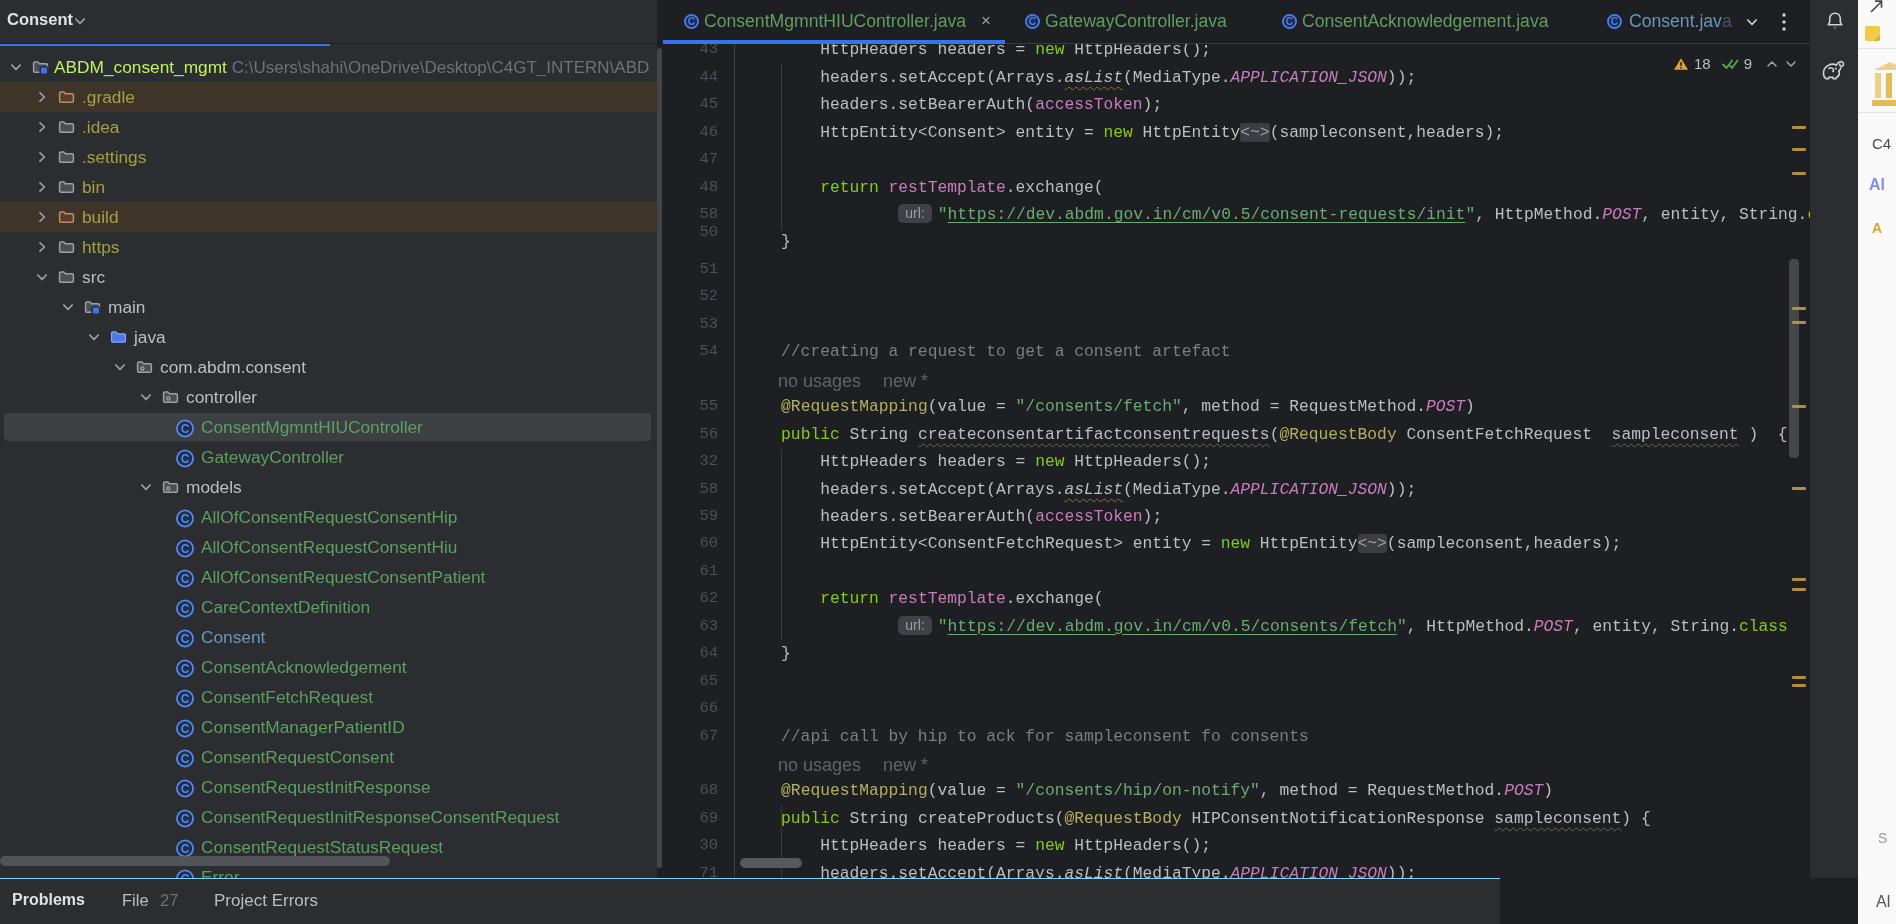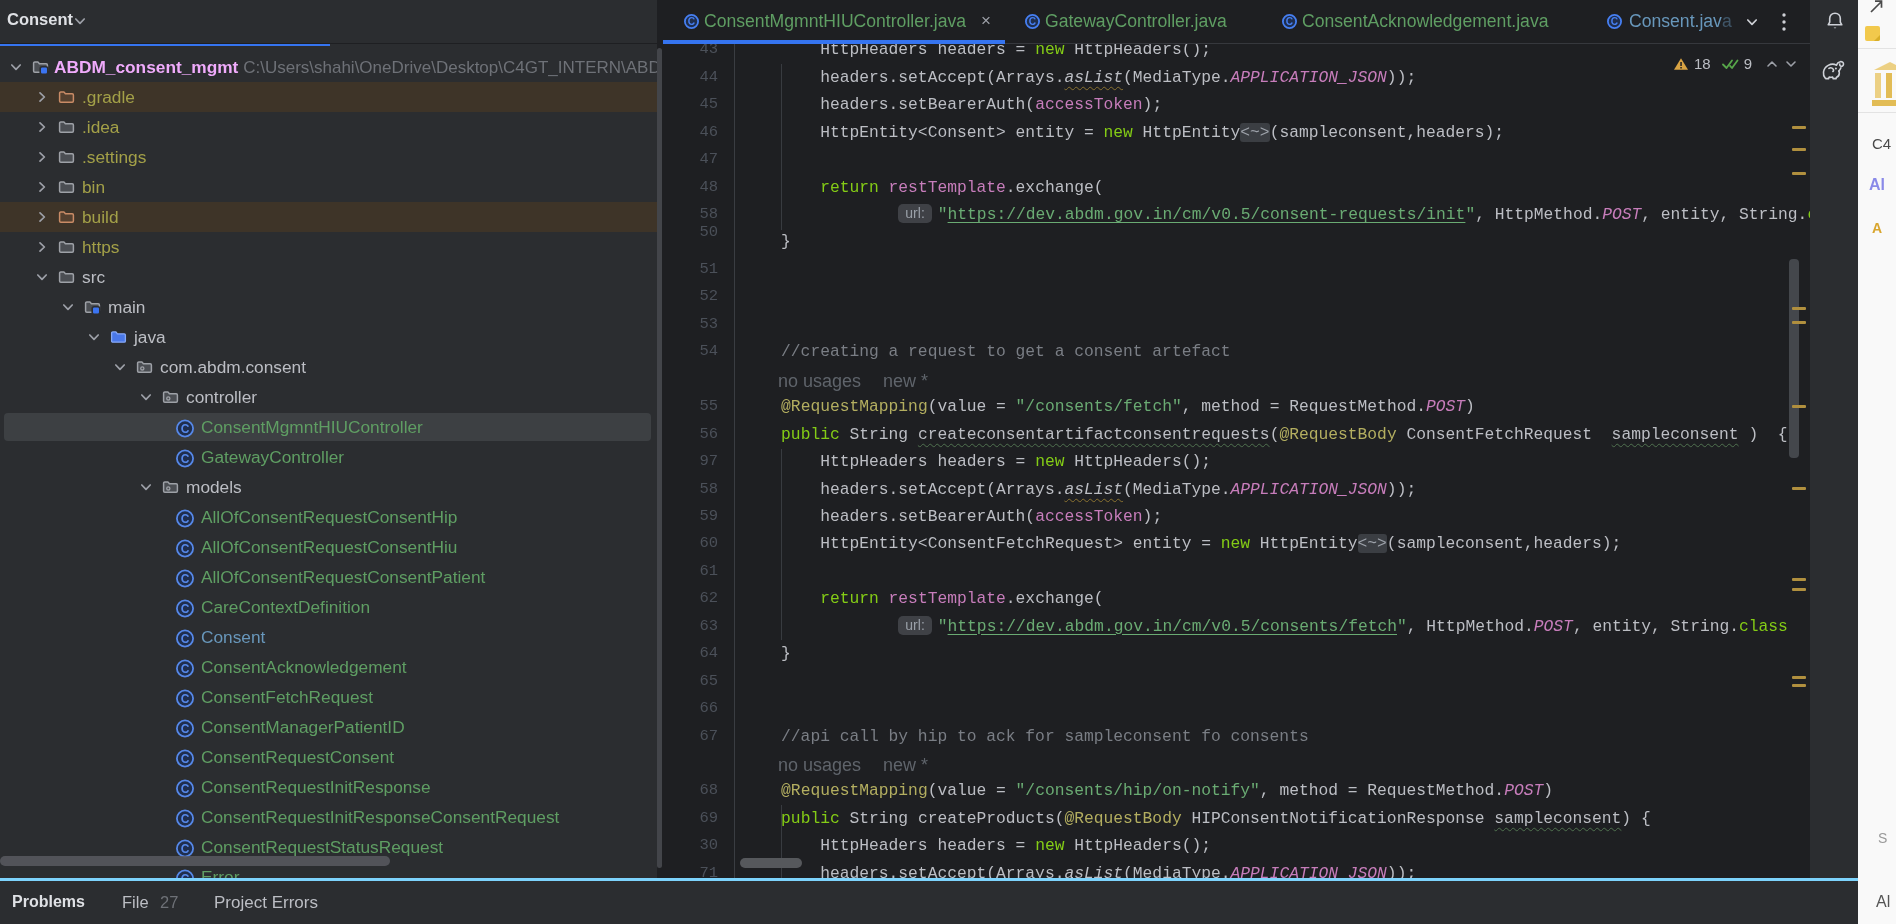--- a/index.html
+++ b/index.html
@@ -26,21 +26,21 @@
 .su{color:#6aab73;text-decoration:underline;text-underline-offset:3px}
 .cns{color:#c77dbb;font-style:italic}
 .fld{color:#c77dbb}
 .cm{color:#7a7e85}
 .an{color:#b3ae60}
 .ita{font-style:italic;text-decoration:underline wavy #8a7230 1px;text-underline-offset:4px}
 .gsq{text-decoration:underline wavy #50714f 1px;text-underline-offset:4px}
 .foldbox{background:#3b3e43;color:#9da2aa;border-radius:3px}
 .urlbadge{display:inline-block;background:#3f4146;color:#9aa0a8;border-radius:5px;font-family:"Liberation Sans",sans-serif;font-size:14px;line-height:19px;padding:0 7px;vertical-align:1px;margin-right:6px}
 .inlay{position:absolute;left:115px;font-size:18px;color:#5f646b;white-space:nowrap}
-#statusbar{left:0;top:878px;width:1858px;height:46px;background:#2b2d30;border-top:3px solid #7dd3fc;z-index:40}
+#statusbar{left:0;top:878px;width:1500px;height:46px;background:#2b2d30;border-top:1px solid #7dd3fc;z-index:40}
 #rstrip{left:1810px;top:0;width:48px;height:878px;background:#2b2d30;z-index:35}
 #whitecol{left:1858px;top:0;width:38px;height:924px;background:#f9f9f9;z-index:50;overflow:hidden}
 .dash{position:absolute;width:14px;height:3px;background:#b08f3e;border-radius:1px;z-index:20}
 .svgi{display:block}
 </style></head>
 <body>
 <div id="root">
 <div id="panel" class="abs">
 <div id="phead" class="abs"></div>
 <div class="abs" style="left:7px;top:10px;font-size:16.5px;font-weight:700;color:#dfe1e5">Consent</div>
@@ -55,21 +55,21 @@
           <svg class="svgi" width="16" height="16" viewBox="0 0 16 16" style="">
             <path d="M3.8 6 L8 10.4 L12.2 6" fill="none" stroke="#9da0a8" stroke-width="1.7" stroke-linecap="round" stroke-linejoin="round"></path>
           </svg>
         </div>
         <div class="ticon" style="left:32px">
           <svg class="svgi" width="17" height="17" viewBox="0 0 17 17" style="">
             <path d="M1.6 4.6 c0-.7.5-1.2 1.2-1.2 h3.1 l1.5 1.9 h6.8 c.7 0 1.2.5 1.2 1.2 v6 c0 .7-.5 1.2-1.2 1.2 h-11.4 c-.7 0-1.2-.5-1.2-1.2 z" fill="#4b4e53" stroke="#9ea1a7" stroke-width="1.5" stroke-linejoin="round"></path>
             <rect x="8.2" y="8.2" width="7.6" height="7.6" rx="2" fill="#3b74f1" stroke="#2b2d30" stroke-width="1.6"></rect>
           </svg>
         </div>
-        <div class="tlab" style="left:54px"><span style="font-weight:700;color:#f0abfc">ABDM_consent_mgmt</span> <span class="pathtxt">C:\Users\shahi\OneDrive\Desktop\C4GT_INTERN\ABD</span></div>
+        <div class="tlab" style="left:54px"><span style="font-weight:400;color:#bef264">ABDM_consent_mgmt</span> <span class="pathtxt">C:\Users\shahi\OneDrive\Desktop\C4GT_INTERN\ABD</span></div>
       </div>
 <div class="trow" style="top:82px">
         <div style="position:absolute;left:0;top:0;width:657px;height:30px;background:#3e3428"></div>
         <div class="tchev" style="left:34px">
           <svg class="svgi" width="16" height="16" viewBox="0 0 16 16" style="">
             <path d="M6 3.8 L10.4 8 L6 12.2" fill="none" stroke="#9da0a8" stroke-width="1.7" stroke-linecap="round" stroke-linejoin="round"></path>
           </svg>
         </div>
         <div class="ticon" style="left:58px">
           <svg class="svgi" width="17" height="17" viewBox="0 0 17 17" style="">
@@ -385,21 +385,21 @@
 <div class="ln" style="top:255.9px">51</div>
 <div class="ln" style="top:283.3px">52</div>
 <div class="ln" style="top:310.8px">53</div>
 <div class="ln" style="top:338.2px">54</div>
 <div class="cl" style="top:338.2px"><span class="cm">    //creating a request to get a consent artefact</span></div>
 <div class="inlay" style="top:370.7px">no usages<span style="margin-left:22px">new *</span></div>
 <div class="ln" style="top:393.1px">55</div>
 <div class="cl" style="top:393.1px">    <span class="an">@RequestMapping</span>(value = <span class="s">"/consents/fetch"</span>, method = RequestMethod.<span class="cns">POST</span>)</div>
 <div class="ln" style="top:420.6px">56</div>
 <div class="cl" style="top:420.6px">    <span class="k">public</span> String <span class="gsq">createconsentartifactconsentrequests</span>(<span class="an">@RequestBody</span> ConsentFetchRequest  <span class="gsq">sampleconsent</span> )  {</div>
-<div class="ln" style="top:448.0px">97</div>
+<div class="ln" style="top:448.0px">32</div>
 <div class="cl" style="top:448.0px">        HttpHeaders headers = <span class="k">new</span> HttpHeaders();</div>
 <div class="ln" style="top:475.5px">58</div>
 <div class="cl" style="top:475.5px">        headers.setAccept(Arrays.<span class="ita">asList</span>(MediaType.<span class="cns">APPLICATION_JSON</span>));</div>
 <div class="ln" style="top:502.9px">59</div>
 <div class="cl" style="top:502.9px">        headers.setBearerAuth(<span class="fld">accessToken</span>);</div>
 <div class="ln" style="top:530.4px">60</div>
 <div class="cl" style="top:530.4px">        HttpEntity&lt;ConsentFetchRequest&gt; entity = <span class="k">new</span> HttpEntity<span class="foldbox">&lt;~&gt;</span>(sampleconsent,headers);</div>
 <div class="ln" style="top:557.8px">61</div>
 <div class="ln" style="top:585.3px">62</div>
 <div class="cl" style="top:585.3px">        <span class="k">return</span> <span class="fld">restTemplate</span>.exchange(</div>

